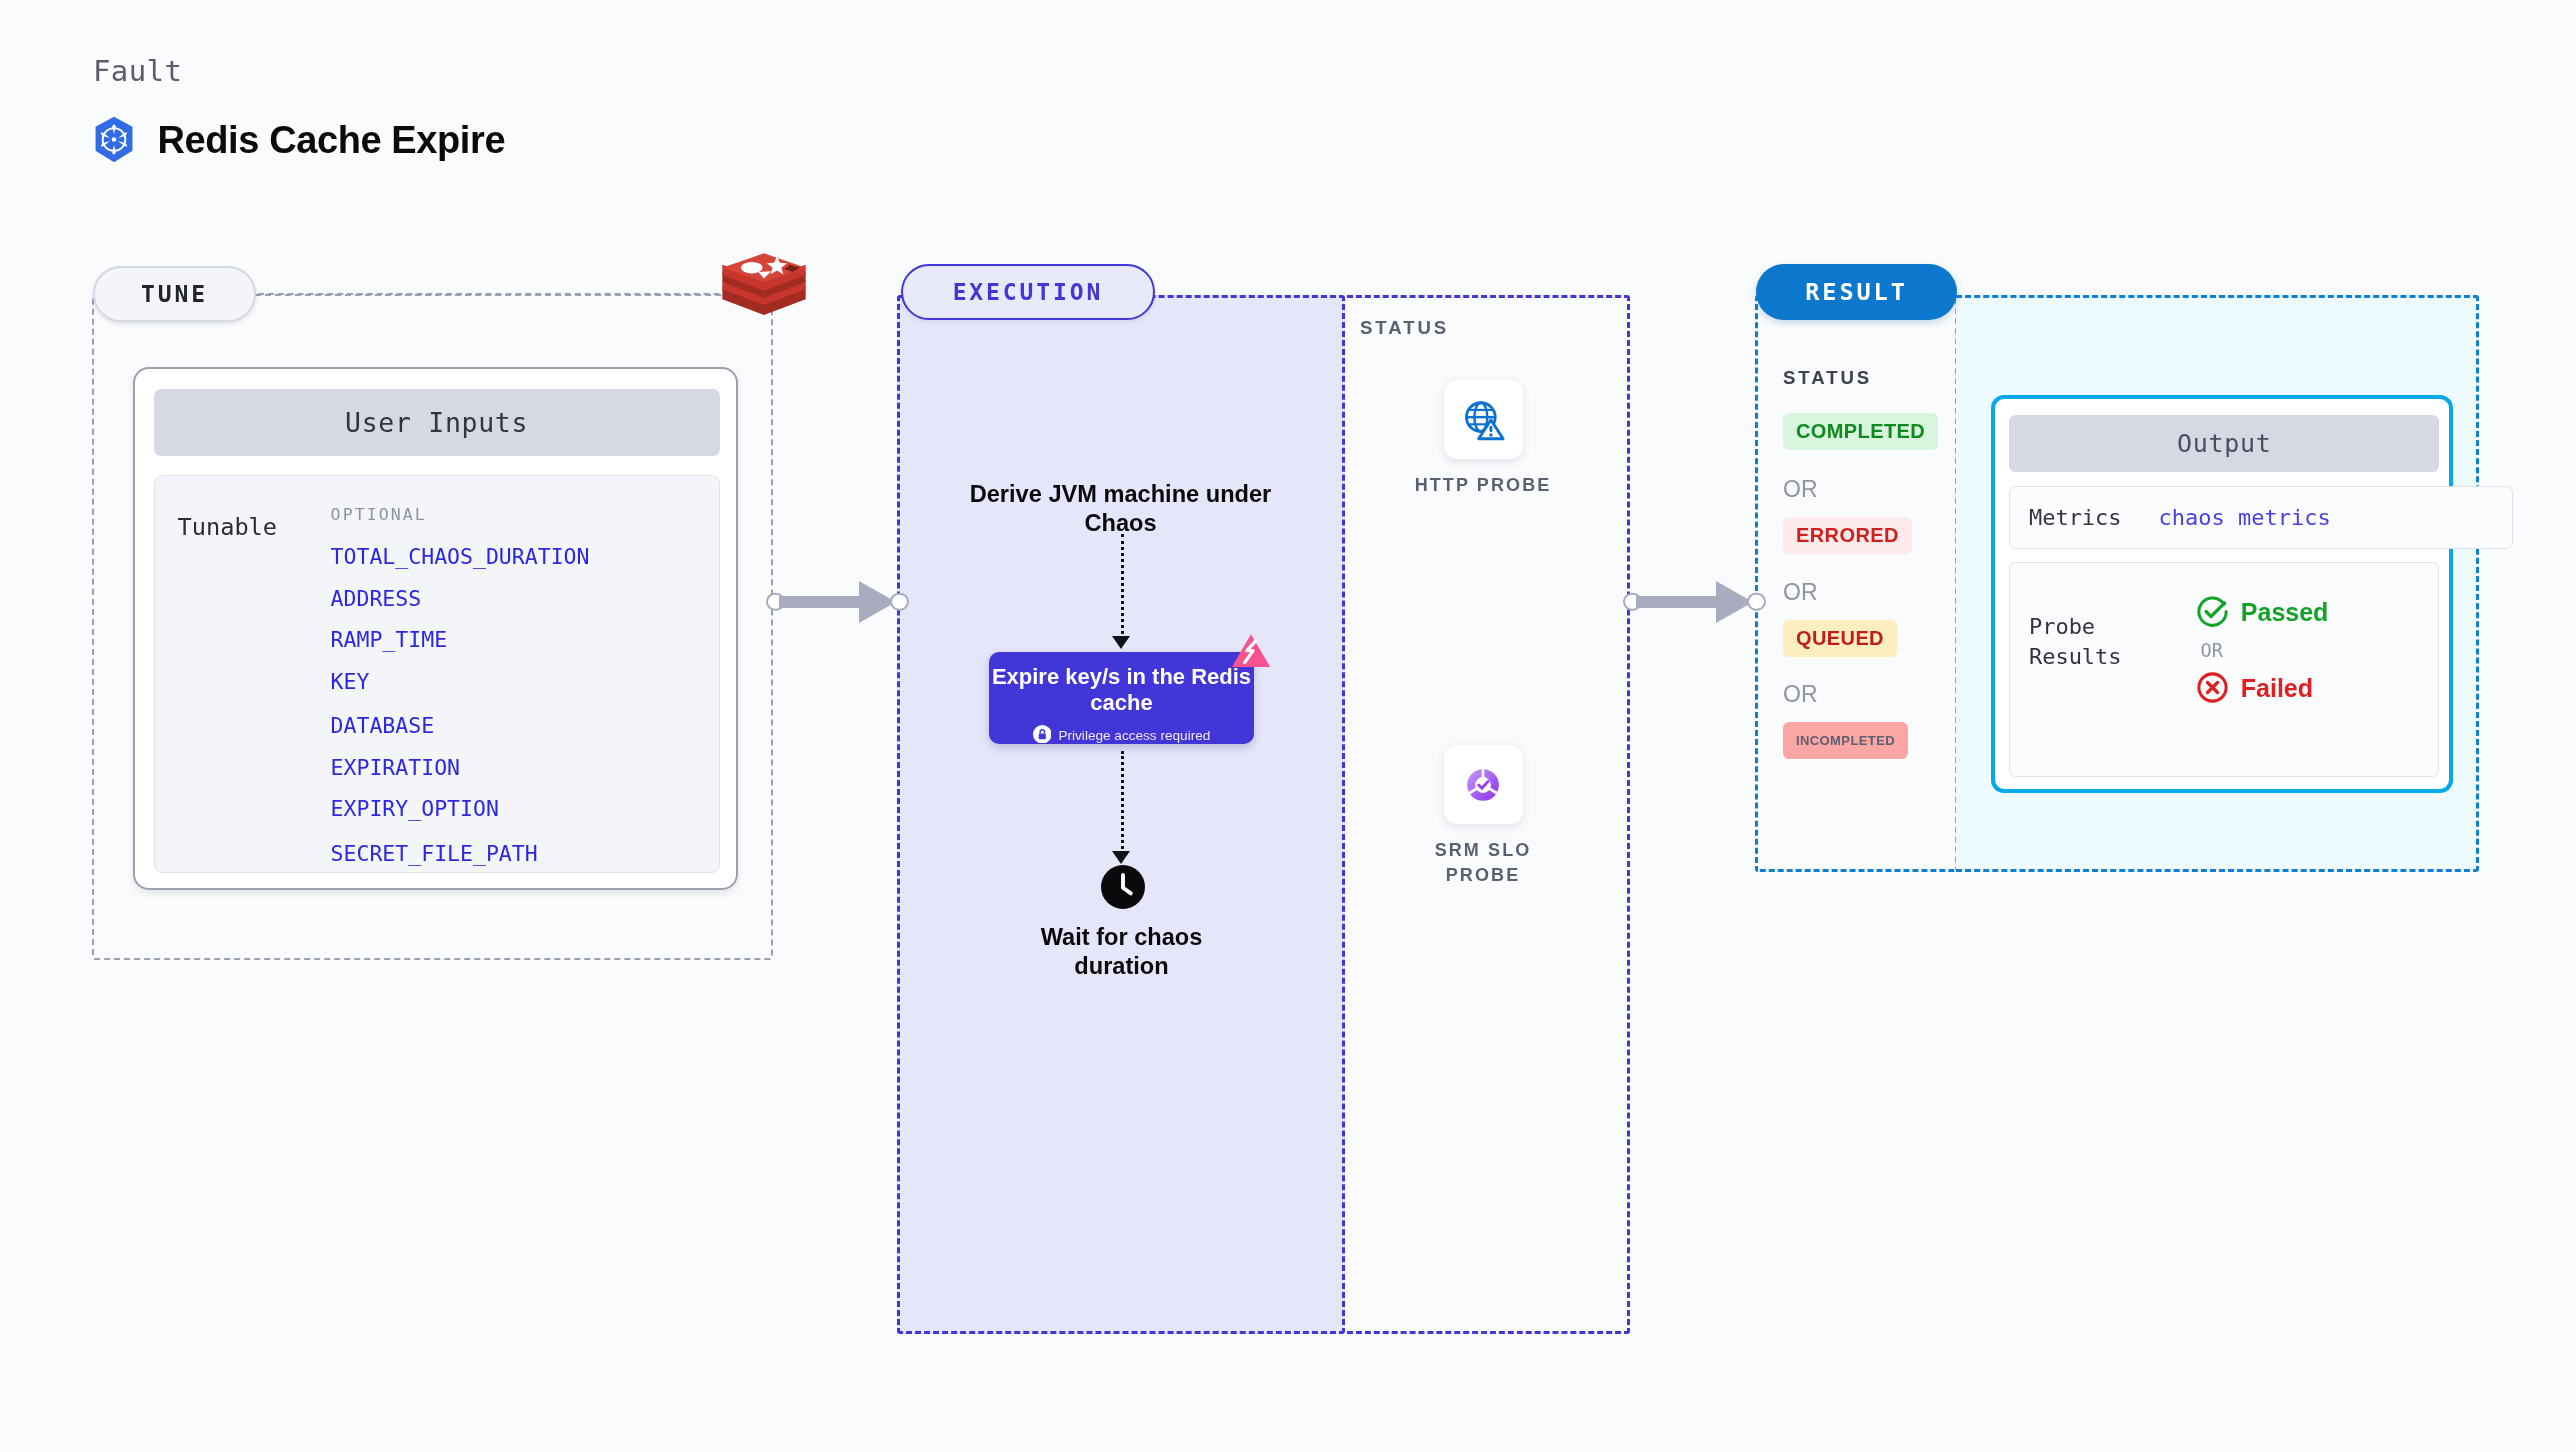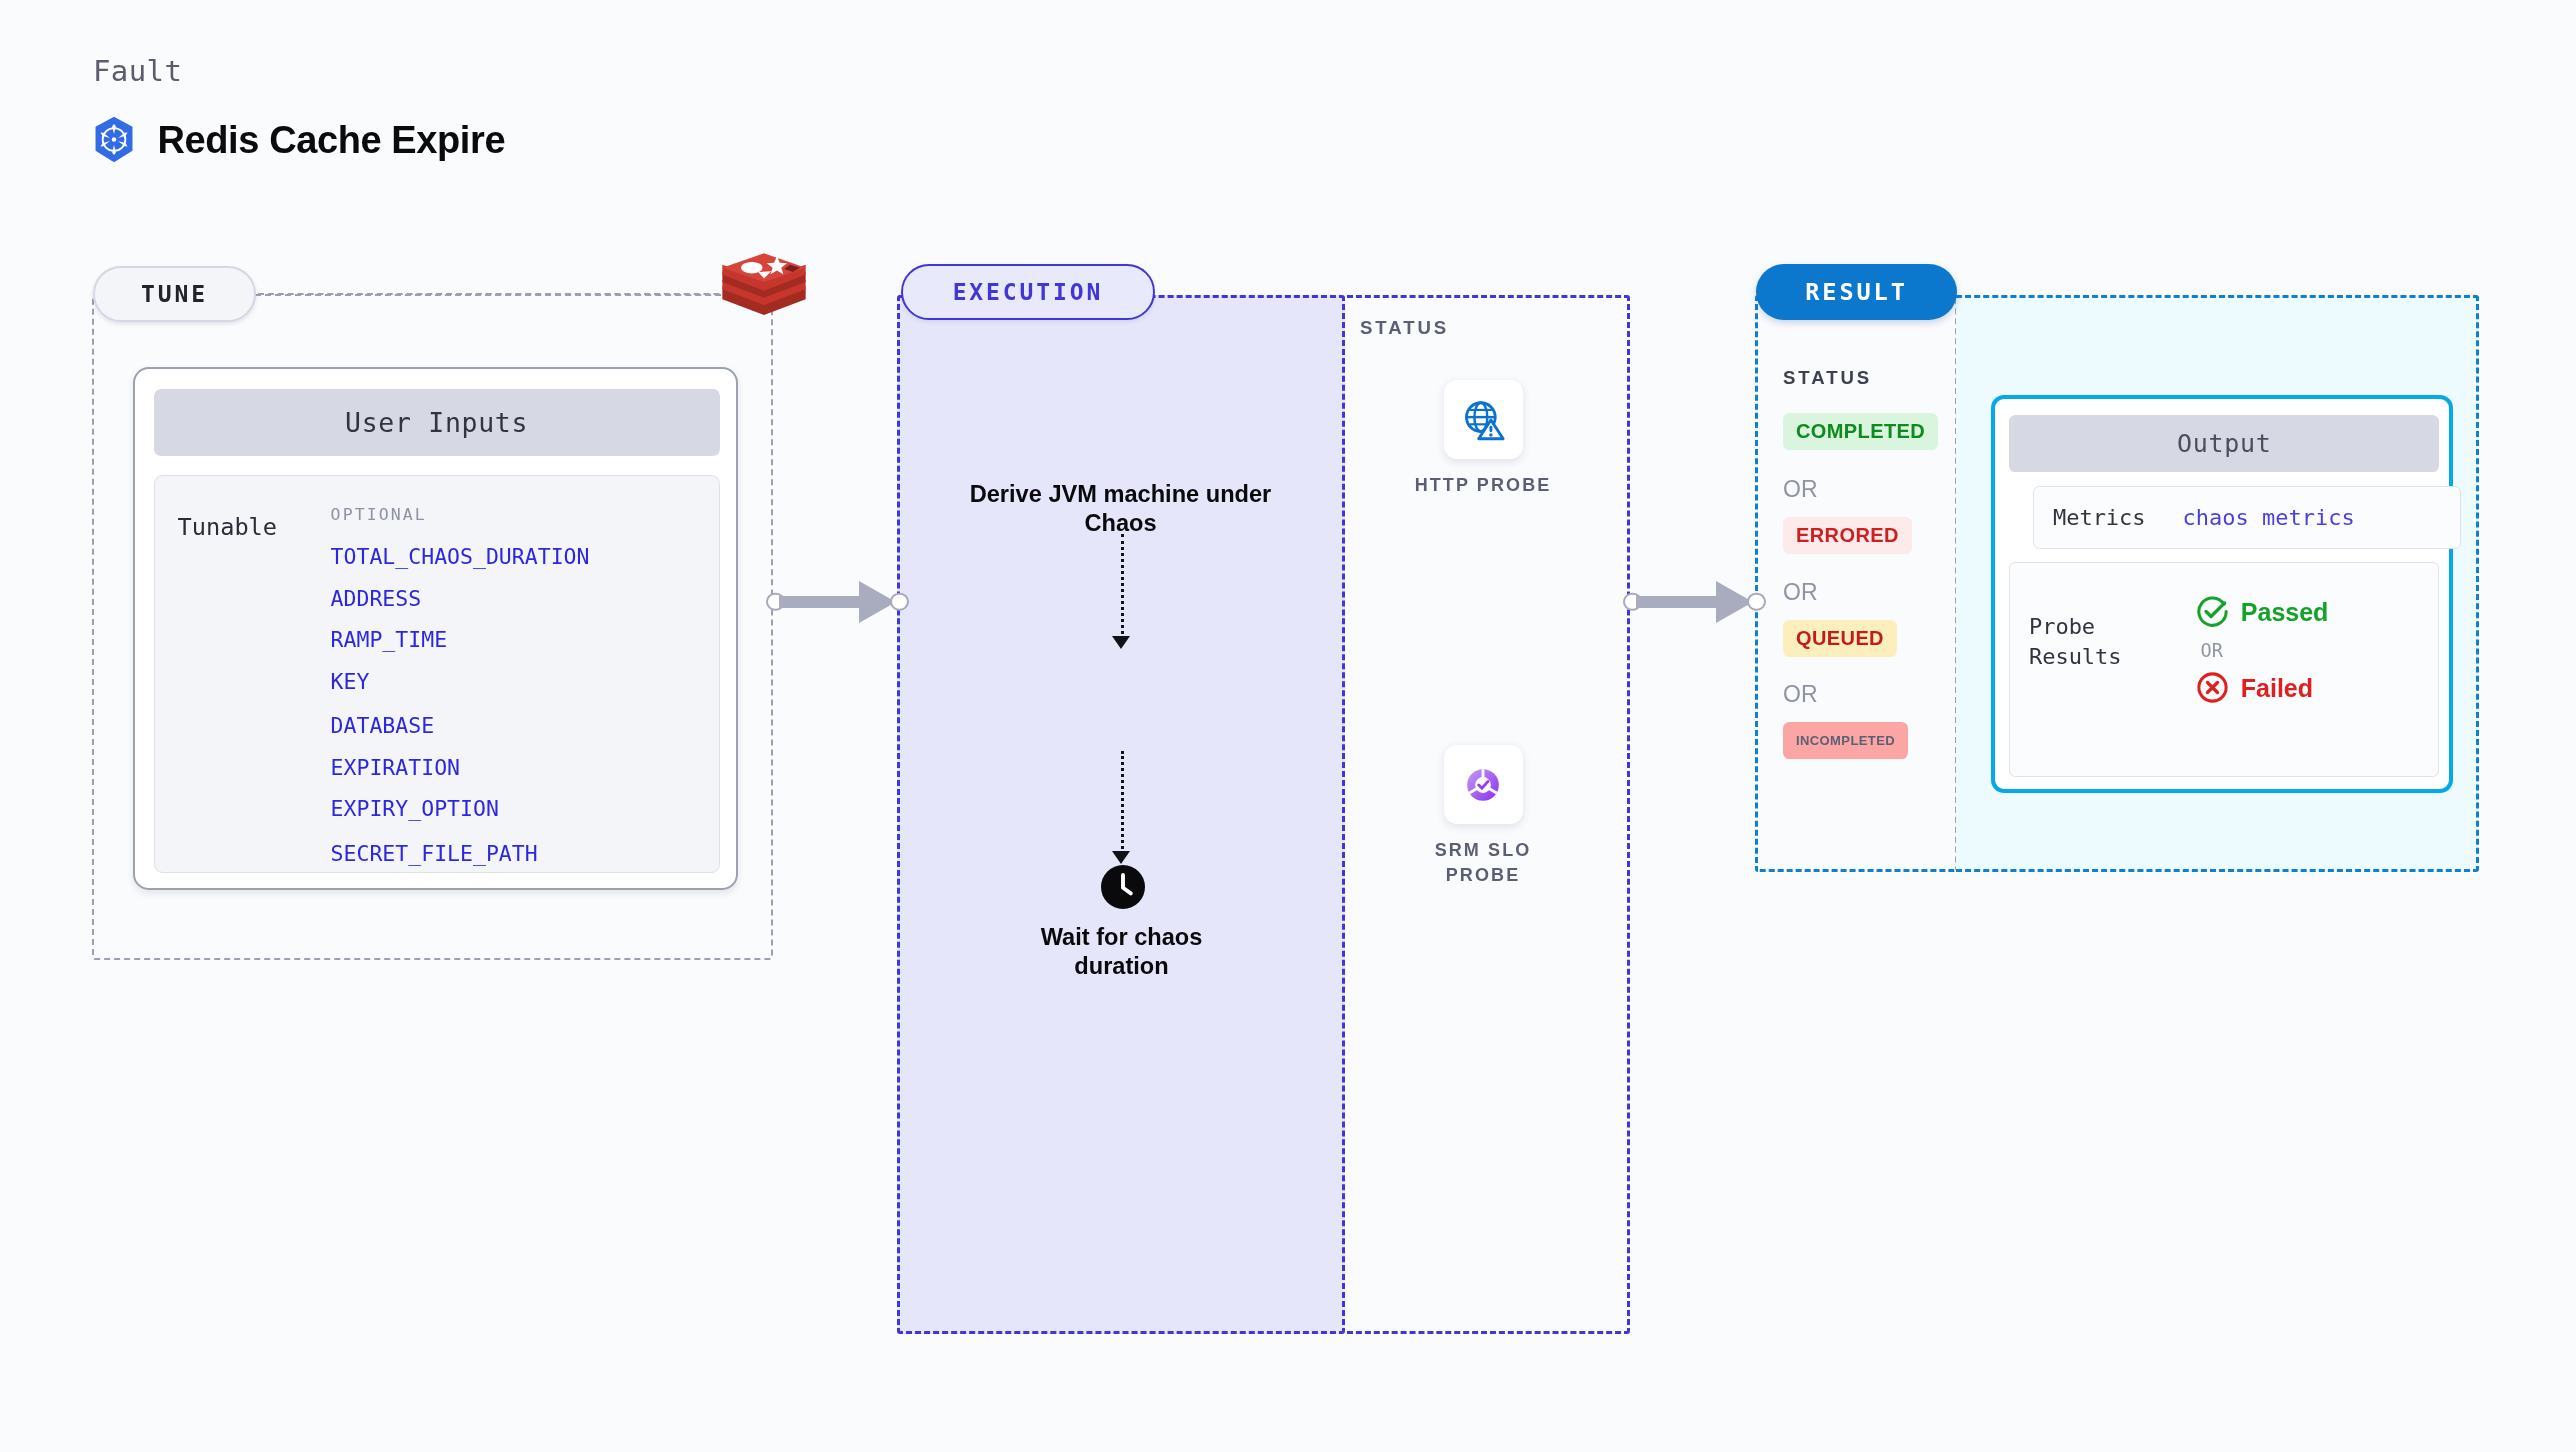--- a/index.html
+++ b/index.html
@@ -186,23 +186,23 @@
     position: absolute; left: 1991px; top: 395px; width: 462px; height: 398px;
     background: #fff; border: 4.3px solid #05a8e8; border-radius: 13px;
   }
   #output-header {
     position: absolute; left: 14.3px; top: 15.8px; width: 430px; height: 57px;
     background: #d6d8e4; border-radius: 6.4px;
     display: flex; align-items: center; justify-content: center;
     font-family: "DejaVu Sans Mono", monospace; font-size: 25px; color: #4b4e5e; letter-spacing: 0.7px;
   }
   #metrics-row {
-    position: absolute; left: 14.3px; top: 87px; width: 428px; height: 63px;
+    position: absolute; left: 14.3px; top: 87px; width: 504px; height: 63px;
     background: #fbfcfe; border: 1.4px solid #dfe2ea; border-radius: 6.4px;
-    display: flex; align-items: center; margin-left: 24px;
+    display: flex; align-items: center;
   }
   .mono-label {
     font-family: "DejaVu Sans Mono", monospace; font-size: 22px; color: #32343f;
   }
   #metrics-key { margin-left: 18.6px; }
   #metrics-value {
     margin-left: 37px; font-family: "DejaVu Sans Mono", monospace;
     font-size: 22px; color: #4b3fe3;
   }
   #probe-results-row {
@@ -289,20 +289,39 @@
   </div>
 
   <div class="dashbox" id="exec-dashbox"></div>
   <div class="dashbox" id="probes-dashbox"></div>
   <div class="panel-pill" id="exec-pill">EXECUTION</div>
 
   <div id="derive-text">Derive JVM machine under Chaos</div>
   <div class="vdot" style="left:1121px; top:534px; height:106px;"></div>
   <div class="vdot-head" style="left:1112px; top:636px;"></div>
 
+  <div id="expire-card">
+    <div id="expire-title">Expire key/s in the Redis cache</div>
+    <div id="privilege-row">
+      <span>
+        <svg width="18.6" height="18.6" viewBox="0 0 26 26">
+          <circle cx="13" cy="13" r="13" fill="#ffffff"></circle>
+          <rect x="8" y="12" width="10" height="8" rx="1.6" fill="#4236d8"></rect>
+          <path d="M10 12 v-2.4 a3 3 0 0 1 6 0 V12" fill="none" stroke="#4236d8" stroke-width="2"></path>
+        </svg>
+      </span>
+      <span id="privilege-text">Privilege access required</span>
+    </div>
+    <div id="harness-badge">
+      <svg width="44" height="42" viewBox="0 0 62 58">
+        <path d="M31 4 L58 50 L4 50 Z" fill="#f8528f"></path>
+        <path d="M38 13 L25 27 L34 27 L22 44" fill="none" stroke="#ffffff" stroke-width="4.5" stroke-linecap="round" stroke-linejoin="round"></path>
+      </svg>
+    </div>
+  </div>
 
   <div class="vdot" style="left:1121px; top:751px; height:104px;"></div>
   <div class="vdot-head" style="left:1112px; top:851px;"></div>
 
   <div id="clock-icon">
     <svg width="44" height="44" viewBox="0 0 62 62">
       <circle cx="31" cy="31" r="31" fill="#0a0a0c"></circle>
       <path d="M31 14 V32 L42 40" fill="none" stroke="#ffffff" stroke-width="5.5" stroke-linecap="round" stroke-linejoin="round"></path>
     </svg>
   </div>

